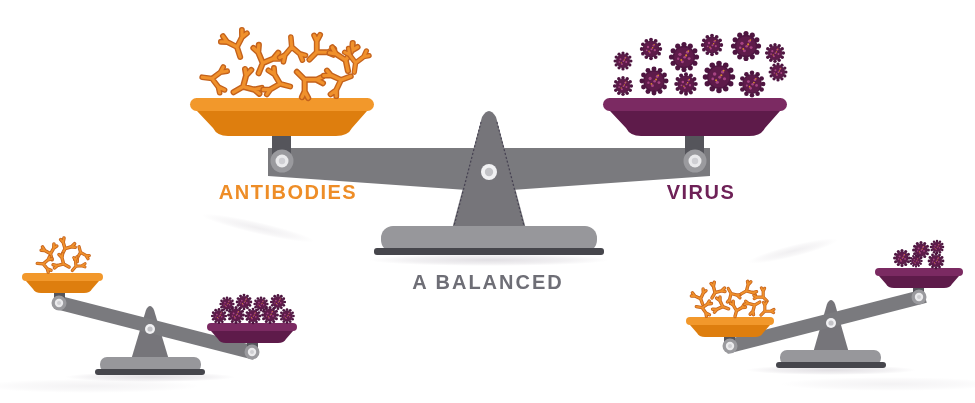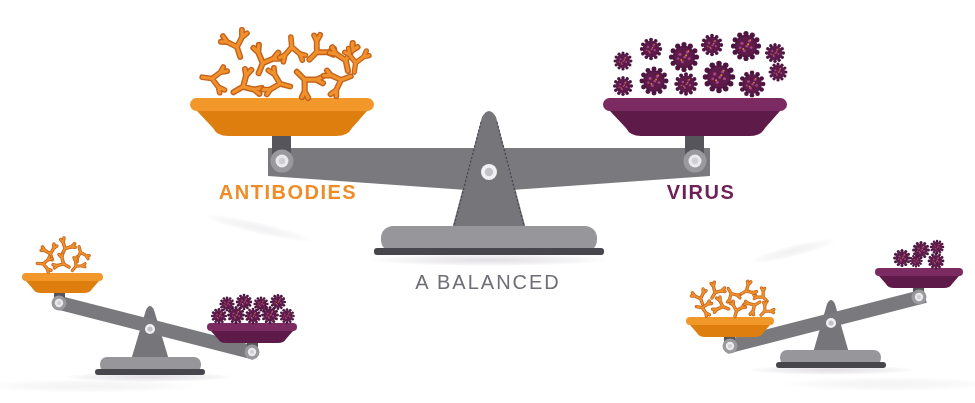--- a/index.html
+++ b/index.html
@@ -10,21 +10,21 @@
   }
   .stage svg{position:absolute;left:0;top:0;}
   .label{
     position:absolute;transform:translateX(-50%);
     font-weight:700;font-size:20px;letter-spacing:1.5px;white-space:nowrap;
   }
   .label-antibodies{left:288px;top:181px;color:var(--c-label-orange,#EE8D27);}
   .label-virus{left:701px;top:181px;color:var(--c-label-purple,#6E2157);}
   .caption{
     position:absolute;left:488px;top:271px;transform:translateX(-50%);
-    text-align:center;font-weight:400;font-size:20px;line-height:23px;
+    text-align:center;font-weight:700;font-size:20px;line-height:23px;
     letter-spacing:2px;color:var(--c-caption-gray,#6E6E76);white-space:nowrap;
   }
   
   .beam{fill:var(--c-beam-gray,#7A7A7E);}
   .beam-stroke{stroke:var(--c-beam-gray,#7A7A7E);fill:none;}
   .fulcrum{fill:var(--c-fulcrum-gray,#76757A);}
   .base{fill:var(--c-base-gray,#97979B);}
   .bar{fill:var(--c-base-bar-dark,#46464C);}
   .stem{fill:var(--c-stem-dark,#55555B);}
   .pan-o-rim{fill:var(--c-pan-orange-rim,#F2982B);}

